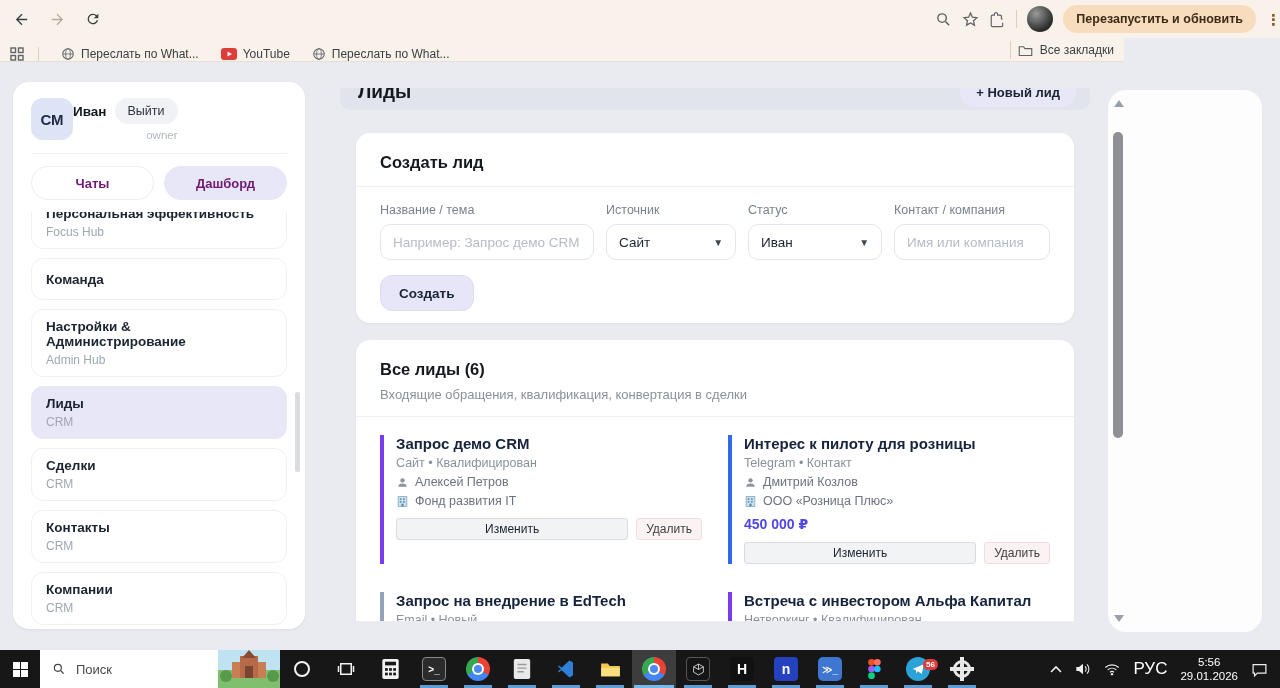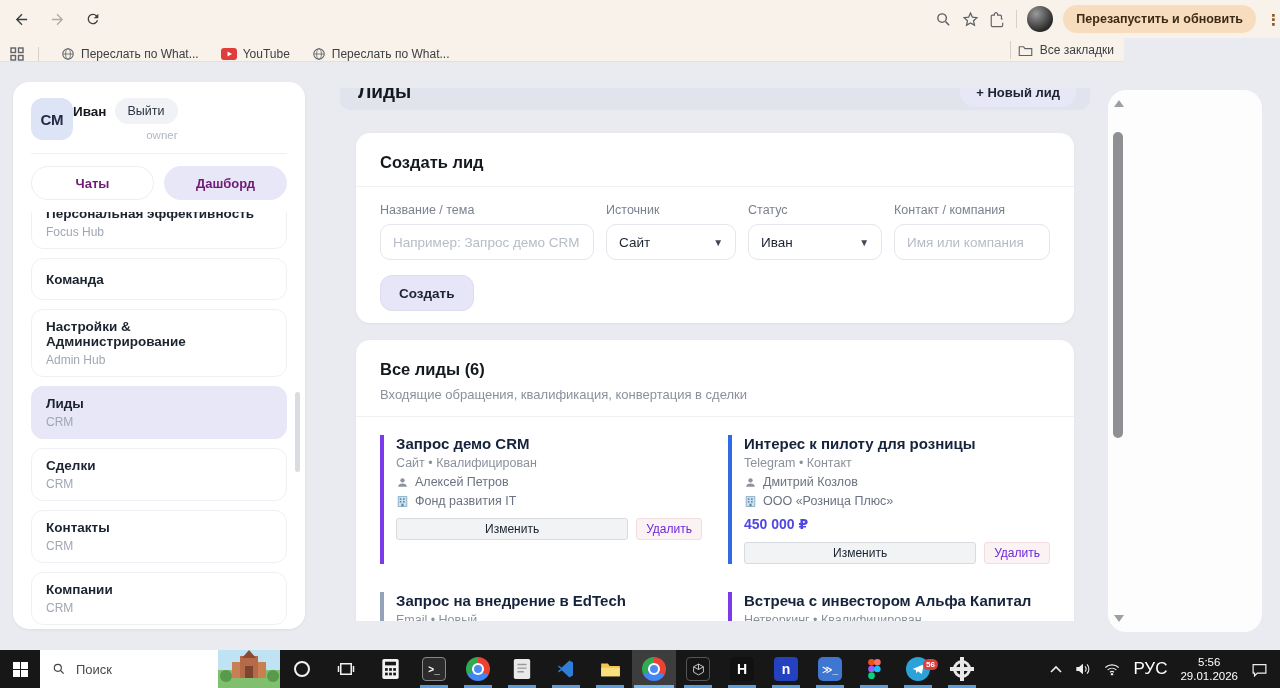--- a/index.html
+++ b/index.html
@@ -71,21 +71,21 @@
   .card-leads { top:252px; height:420px; }
   .leads-sub { font-size:13px; color:#8a919c; margin:-6px 0 14px 24px; }
   .leads-grid { display:grid; grid-template-columns:1fr 1fr; column-gap:26px; row-gap:28px; padding:18px 24px 0 24px; }
   .lead { border-left:4px solid #7c3aed; padding-left:12px; }
   .lead-title { font-size:15px; font-weight:bold; color:#16233c; }
   .lead-meta { font-size:12.5px; color:#8a919c; margin-top:4px; }
   .lead-row { display:flex; align-items:center; gap:6px; margin-top:5px; font-size:12.5px; color:#6b7280; }
   .lead-amount { font-size:14px; font-weight:bold; margin-top:8px; color:#4f46e5; }
   .lead-actions { display:flex; gap:8px; margin-top:10px; }
   .btn-edit { flex:1; height:22px; background:#f2f3f5; border:1px solid #d8dbdf; border-radius:3px; font-size:12px; color:#1b2430; display:flex; align-items:center; justify-content:center; }
-  .btn-del { height:22px; padding:0 9px; background:#fbf3f3; border:1px solid #f1dddd; border-radius:3px; font-size:12px; color:#6d28d9; display:flex; align-items:center; justify-content:center; }
+  .btn-del { height:22px; padding:0 9px; background:#fbf3f3; border:1px solid #f1dddd; border-radius:3px; font-size:12px; color:#404040; display:flex; align-items:center; justify-content:center; }
 
   
   .right-panel { position:absolute; left:1108px; top:28px; width:154px; height:542px; background:#fdfdfe; border-radius:18px; }
   .rp-up, .rp-down { position:absolute; left:6px; width:0; height:0; border-left:5px solid transparent; border-right:5px solid transparent; }
   .rp-up { top:10px; border-bottom:7px solid #9aa0a8; }
   .rp-down { bottom:10px; border-top:7px solid #9aa0a8; }
   .rp-thumb { position:absolute; left:5px; top:42px; width:10px; height:306px; background:#8e9094; border-radius:5px; }
 
   
   .taskbar { position:absolute; left:0; top:650px; width:1280px; height:38px; background:#171717; display:flex; align-items:stretch; }

